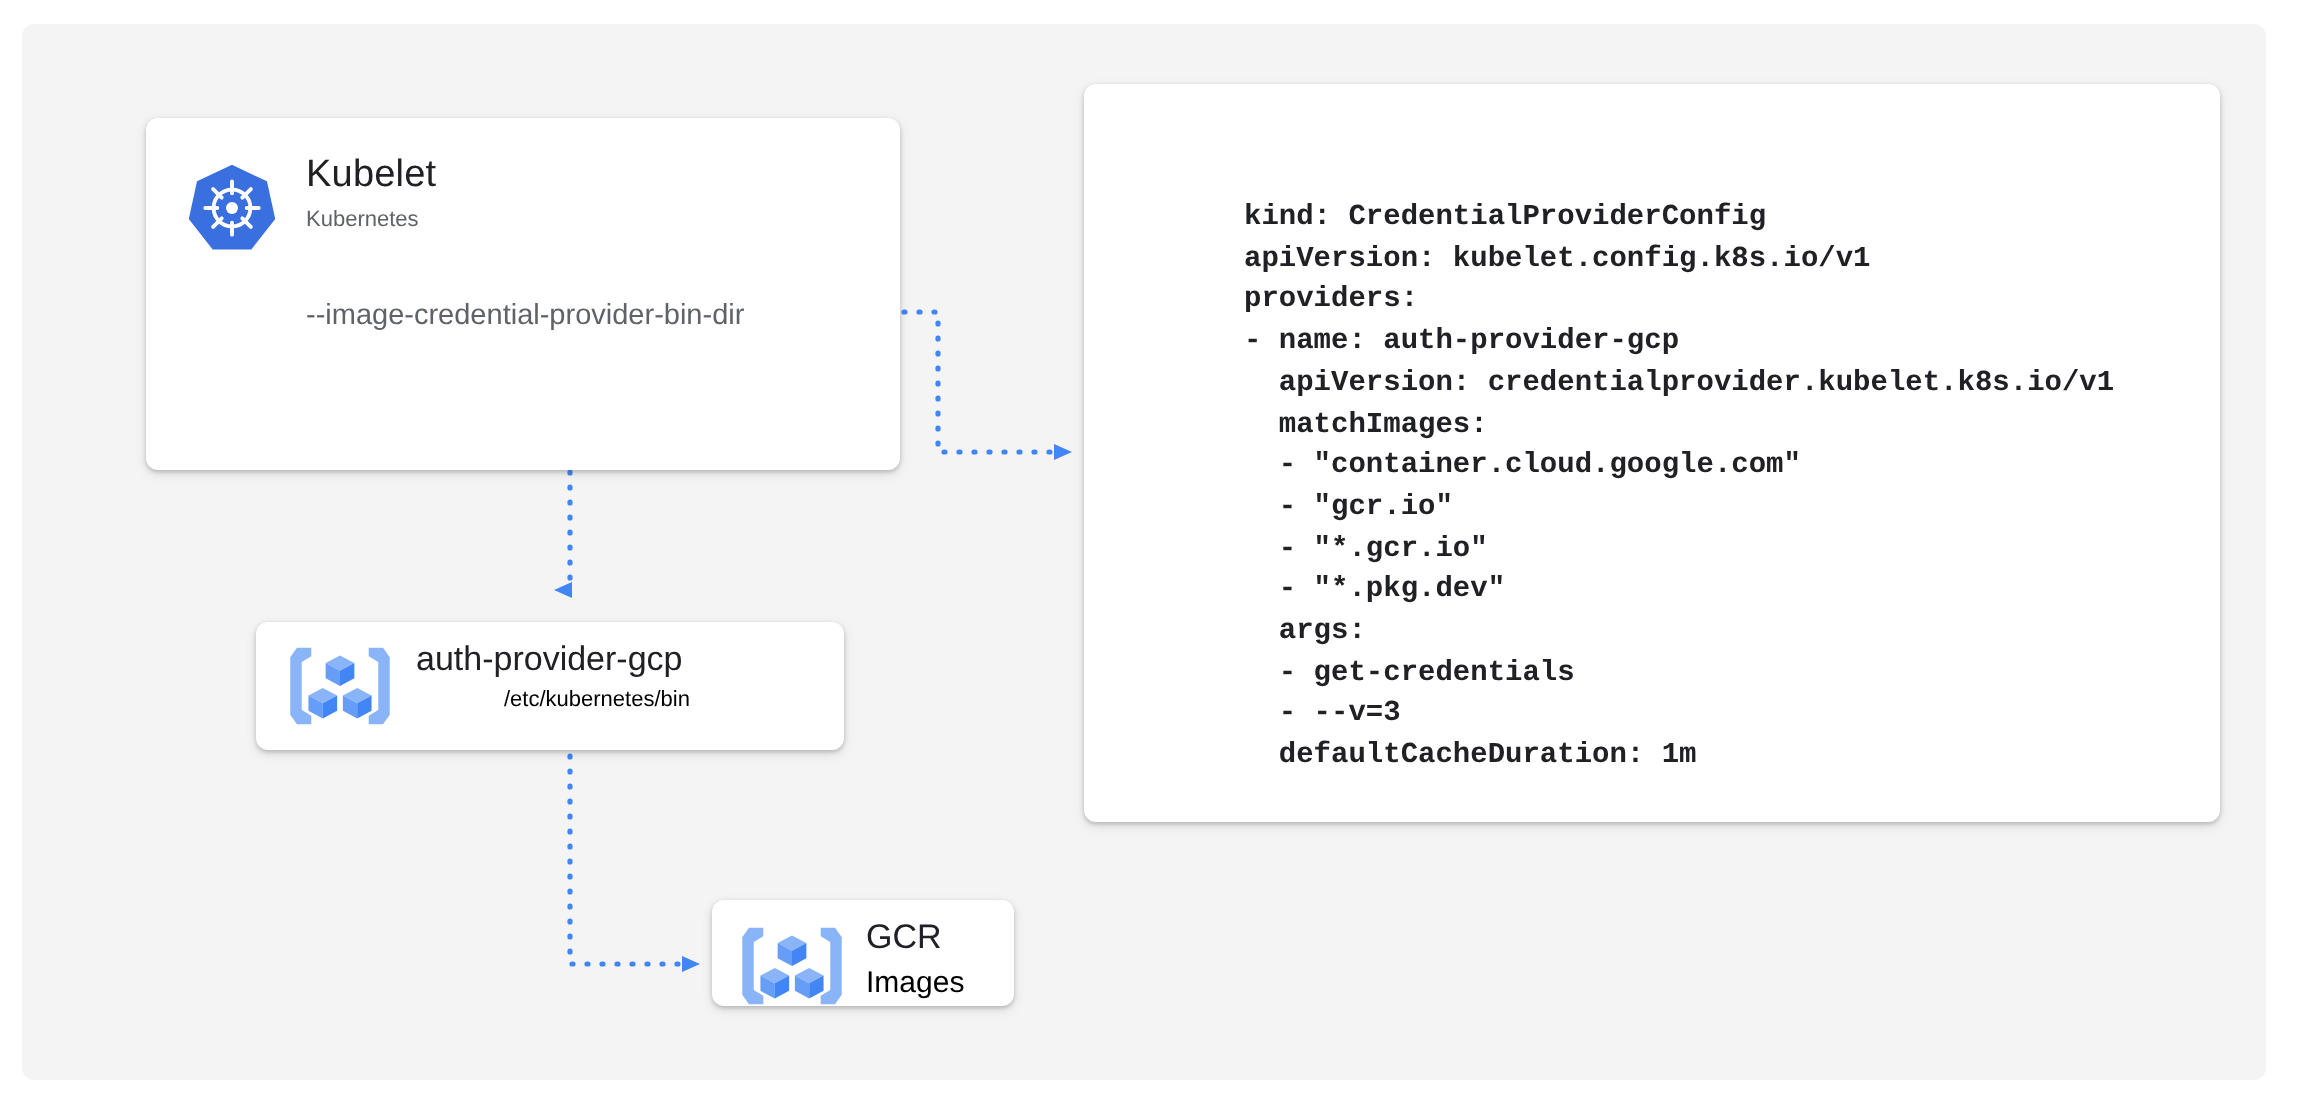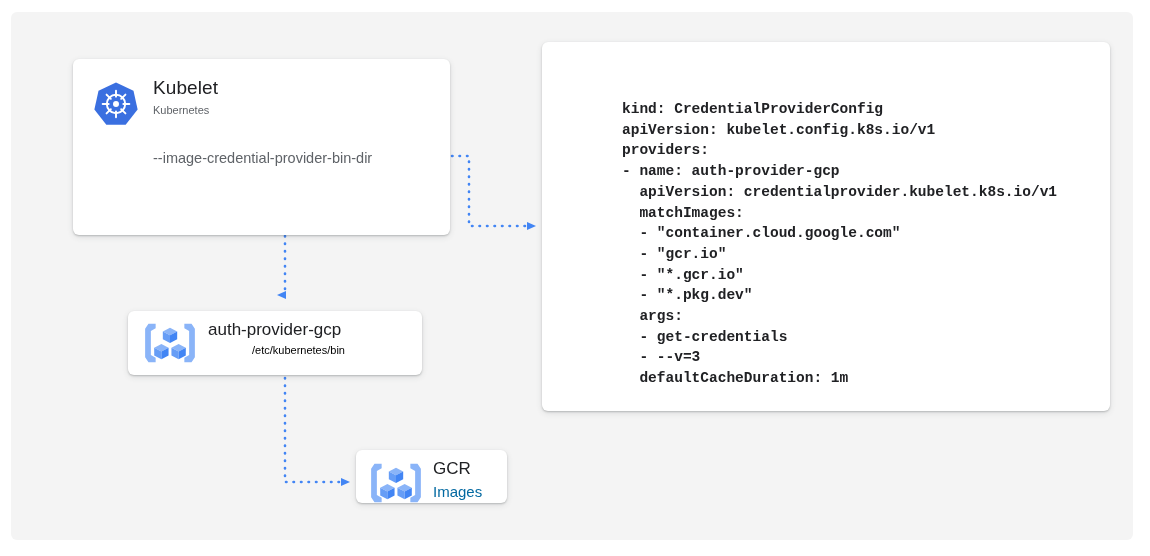--- a/index.html
+++ b/index.html
@@ -122,21 +122,21 @@
     left: 77px;
     top: 9px;
     font-size: 17px;
     color: #202124;
   }
   #gcr-card .card-sub {
     position: absolute;
     left: 77px;
     top: 33px;
     font-size: 15px;
-    color: #0369a1;
+    color: #000000;
   }
 
   
   #yaml-card {
     left: 542px;
     top: 42px;
     width: 568px;
     height: 369px;
   }
   #yaml-filename {

